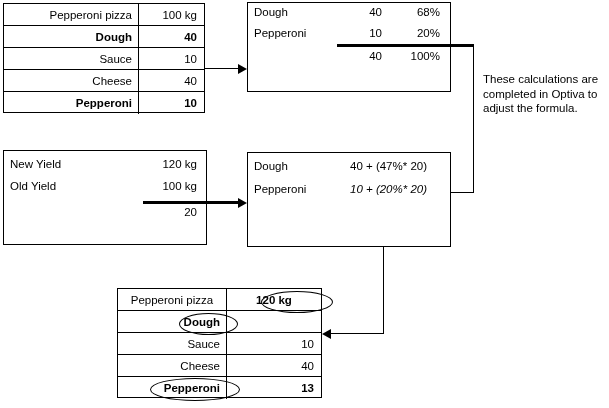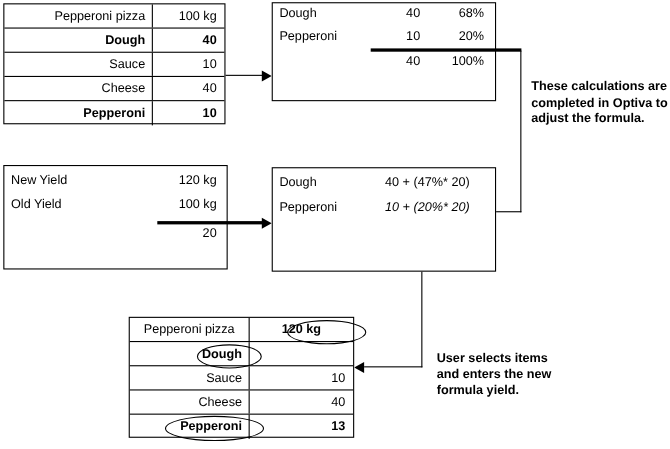--- a/index.html
+++ b/index.html
@@ -28,21 +28,21 @@
   
   .hline{position:absolute;height:1px;background:#000;}
   .vline{position:absolute;width:1px;background:#000;}
   .thick{position:absolute;height:3px;background:#000;}
   .arrow-r{position:absolute;width:0;height:0;border-top:5px solid transparent;
       border-bottom:5px solid transparent;border-left:9px solid #000;}
   .arrow-l{position:absolute;width:0;height:0;border-top:5px solid transparent;
       border-bottom:5px solid transparent;border-right:9px solid #000;}
 
   
-  .note{position:absolute;font-size:11.5px;line-height:14.5px;white-space:pre-line;font-weight:bold;}
+  .note{position:absolute;font-size:11.5px;line-height:14.5px;white-space:pre-line;}
 
   
   .ellipse{position:absolute;border:1.6px solid #000;border-radius:50%;
       background:transparent;pointer-events:none;}
 </style>
 </head>
 <body>
 
 <div class="canvas">
 
@@ -132,17 +132,14 @@
     <div class="row last">
       <div class="c-name bold" style="width:109px;">Pepperoni</div>
       <div class="c-val bold" style="width:94px;">13</div>
     </div>
   </div>
 
   <div class="ellipse" style="left:261px;top:291px;width:70px;height:20px;"></div>
   <div class="ellipse" style="left:179px;top:313px;width:57px;height:20px;"></div>
   <div class="ellipse" style="left:150px;top:378px;width:88px;height:21px;"></div>
 
-  <div class="note" style="left:397px;top:319px;width:130px;">User selects items
-and enters the new
-formula yield.</div>
 
 </div>
 
 </body></html>

